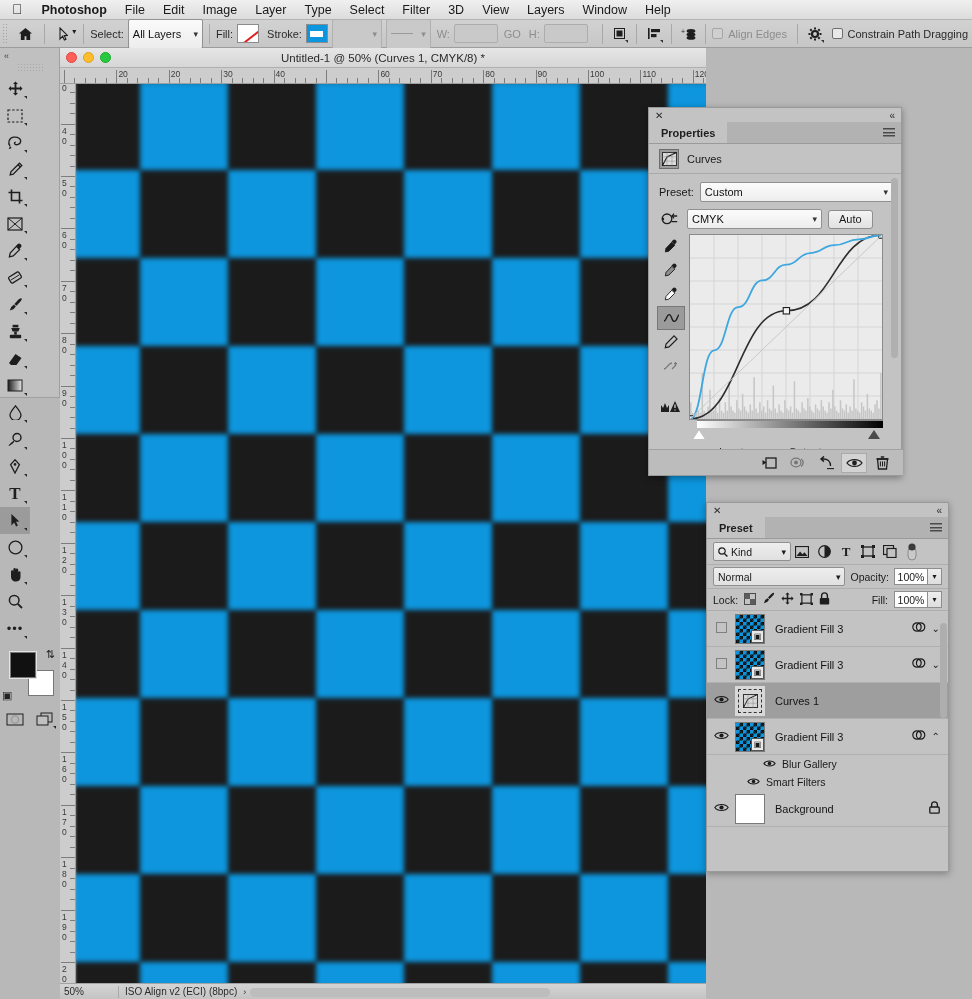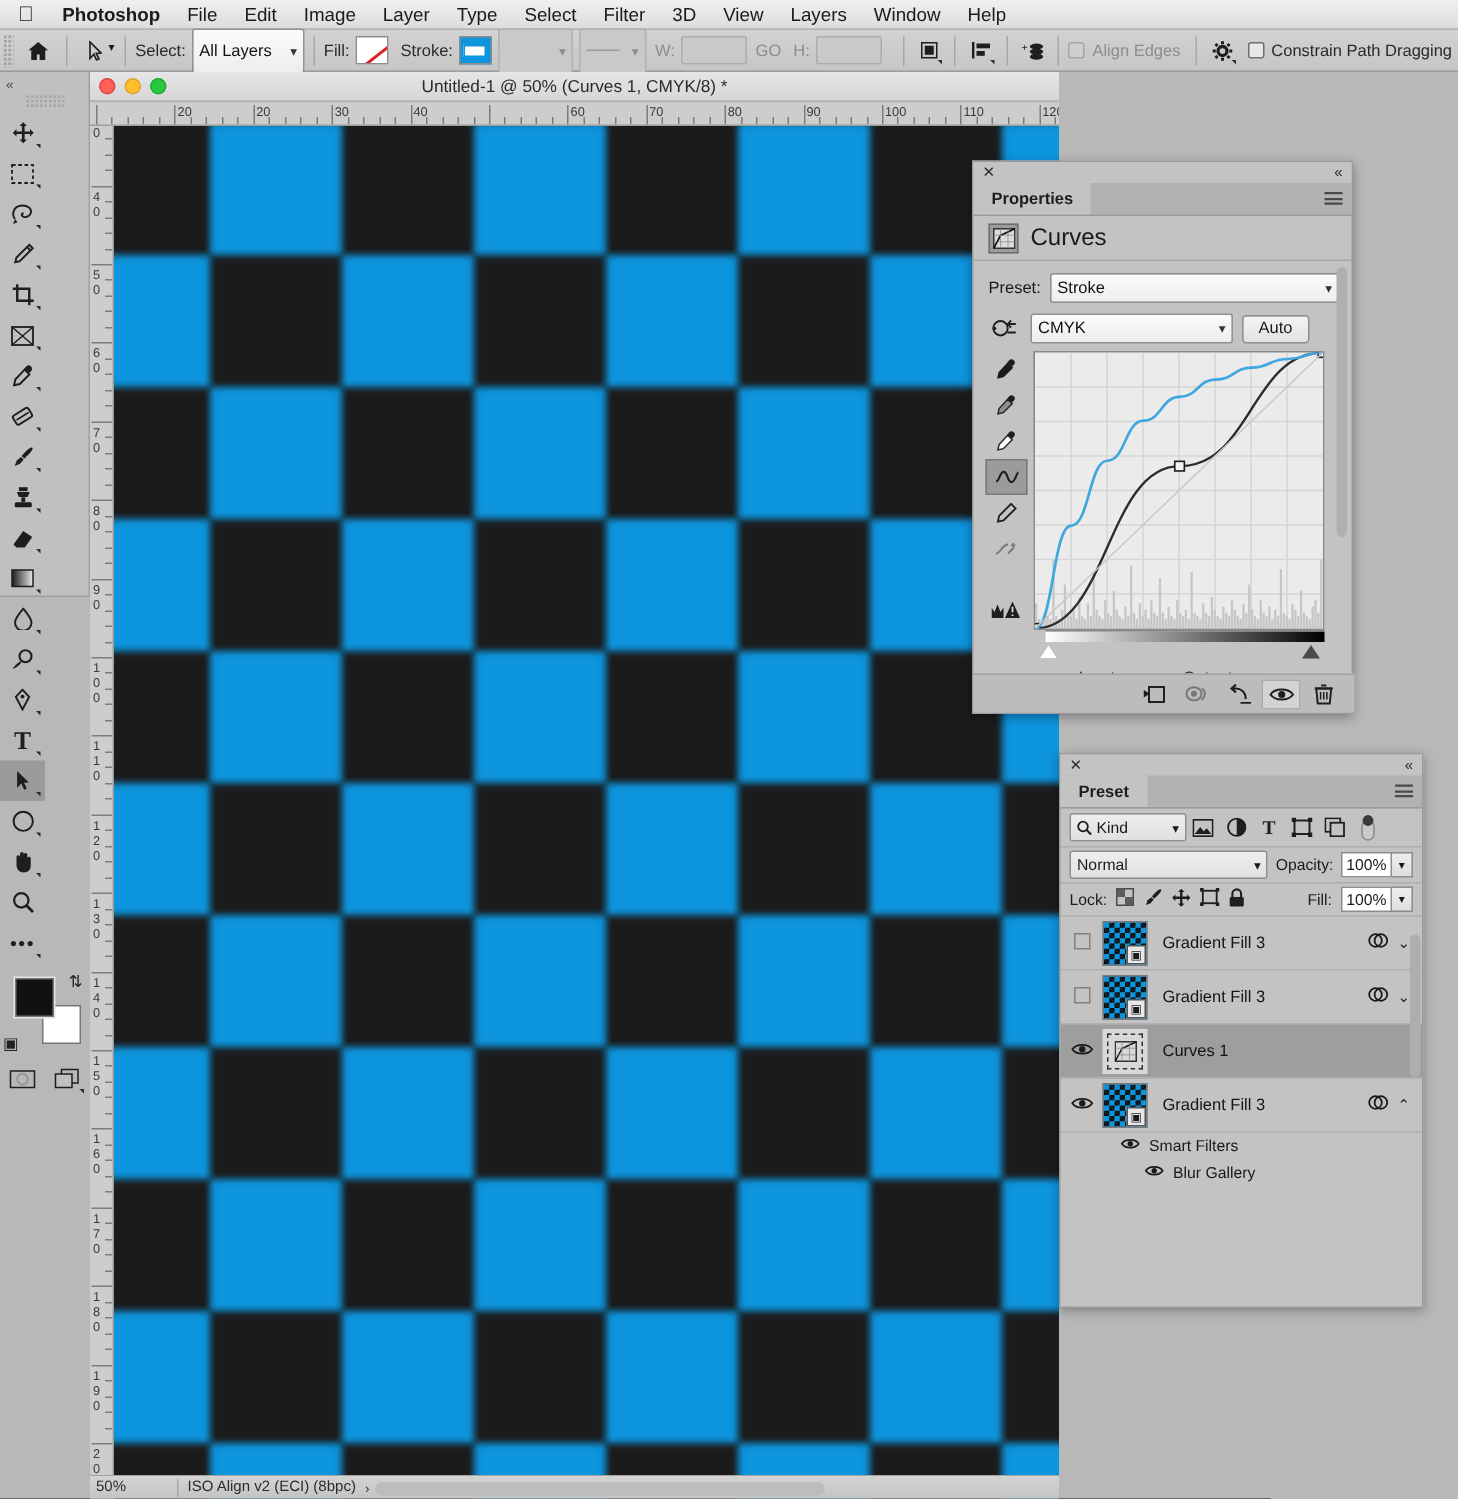--- a/index.html
+++ b/index.html
@@ -826,26 +826,26 @@
     <span class="pnl-menu"></span>
   </div>
   <div class="prop-head">
     <span class="curves-ic">
       <svg width="15" height="14" viewBox="0 0 15 14">
           <rect x="0.5" y="0.5" width="14" height="13" fill="#dcdcdc" stroke="#333"></rect>
           <path d="M0.5 13.5 L5 5 L14.5 0.5" fill="none" stroke="#111" stroke-width="1.1"></path>
           <path d="M5 0.5 V13.5 M10 0.5 V13.5 M0.5 4.8 H14.5 M0.5 9.2 H14.5" stroke="#8a8a8a" stroke-width=".5"></path>
         </svg>
     </span>
-    <span style="font-size:16px">Curves</span>
+    <span style="font-size:11px">Curves</span>
   </div>
   <div class="prop-row" style="padding-top:8px">
     <span style="font-size:11px">Preset:</span>
     <div class="select-box" style="flex:1;height:20px">
-      <span>Stroke</span>
+      <span>Custom</span>
       <span class="chev">▾</span>
     </div>
   </div>
   <div class="prop-row" style="padding-top:7px">
     <span style="width:22px;display:flex;justify-content:center">
       <svg width="18" height="16" viewBox="0 0 18 16">
           <path d="M6 3 a4.6 4.6 0 1 1 0 9.6 a4.6 4.6 0 0 1 0 -9.6 Z" fill="none" stroke="#1e1e1e" stroke-width="1.3"></path>
           <path d="M10.6 5 h5.6 M10.6 10.6 h5.6" stroke="#1e1e1e" stroke-width="1.3"></path>
           <path d="M13 2.6 l-2 2.4 l2 2.4" fill="none" stroke="#1e1e1e" stroke-width="1.2"></path>
           <circle cx="2" cy="8" r="1.2" fill="#1e1e1e"></circle>
@@ -1226,29 +1226,43 @@
         </span>
         <span class="lname">Gradient Fill 3</span>
         <span class="lright">
           <span><svg width="14" height="12" viewBox="0 0 14 12">
               <circle cx="5" cy="6" r="4.2" fill="none" stroke="#1a1a1a" stroke-width="1.2"></circle>
               <circle cx="8.6" cy="6" r="4.2" fill="none" stroke="#1a1a1a" stroke-width="1.2"></circle>
             </svg></span>
           <span style="font-size:10px">⌃</span>
         </span>
       </div>
+      <div class="subrow" style="padding-left:50px">
+        <span class="eye" style="width:auto;padding-right:6px"><svg width="13" height="9" viewBox="0 0 17 12">
+            <path d="M1 6 C4 1.5 13 1.5 16 6 C13 10.5 4 10.5 1 6 Z" fill="none" stroke="#1a1a1a" stroke-width="1.5"></path>
+            <circle cx="8.5" cy="6" r="2.4" fill="#1a1a1a"></circle>
+          </svg></span>
+        <span>Blur Gallery</span>
+      </div>
       <div class="subrow" style="padding-left:34px">
         <span class="eye" style="width:auto;padding-right:6px"><svg width="13" height="9" viewBox="0 0 17 12">
             <path d="M1 6 C4 1.5 13 1.5 16 6 C13 10.5 4 10.5 1 6 Z" fill="none" stroke="#1a1a1a" stroke-width="1.5"></path>
             <circle cx="8.5" cy="6" r="2.4" fill="#1a1a1a"></circle>
           </svg></span>
         <span>Smart Filters</span>
       </div>
-      <div class="subrow" style="padding-left:50px">
-        <span class="eye" style="width:auto;padding-right:6px"><svg width="13" height="9" viewBox="0 0 17 12">
-            <path d="M1 6 C4 1.5 13 1.5 16 6 C13 10.5 4 10.5 1 6 Z" fill="none" stroke="#1a1a1a" stroke-width="1.5"></path>
+      <div class="lrow">
+        <span class="eye"><svg width="15" height="11" viewBox="0 0 17 12">
+            <path d="M1 6 C4 1.5 13 1.5 16 6 C13 10.5 4 10.5 1 6 Z" fill="none" stroke="#1a1a1a" stroke-width="1.3"></path>
             <circle cx="8.5" cy="6" r="2.4" fill="#1a1a1a"></circle>
           </svg></span>
-        <span>Blur Gallery</span>
+        <span class="thumb" style="background:#fff"></span>
+        <span class="lname">Background</span>
+        <span class="lright">
+          <span><svg width="11" height="13" viewBox="0 0 11 13">
+              <path d="M2.6 6 V3.8 a2.9 2.9 0 0 1 5.8 0 V6" fill="none" stroke="#1a1a1a" stroke-width="1.3"></path>
+              <rect x="0.8" y="6" width="9.4" height="6.2" rx="1" fill="none" stroke="#1a1a1a" stroke-width="1.3"></rect>
+            </svg></span>
+        </span>
       </div>
     </div>
   <div class="lay-scroll"></div>
 </div>
 
 </body></html>

